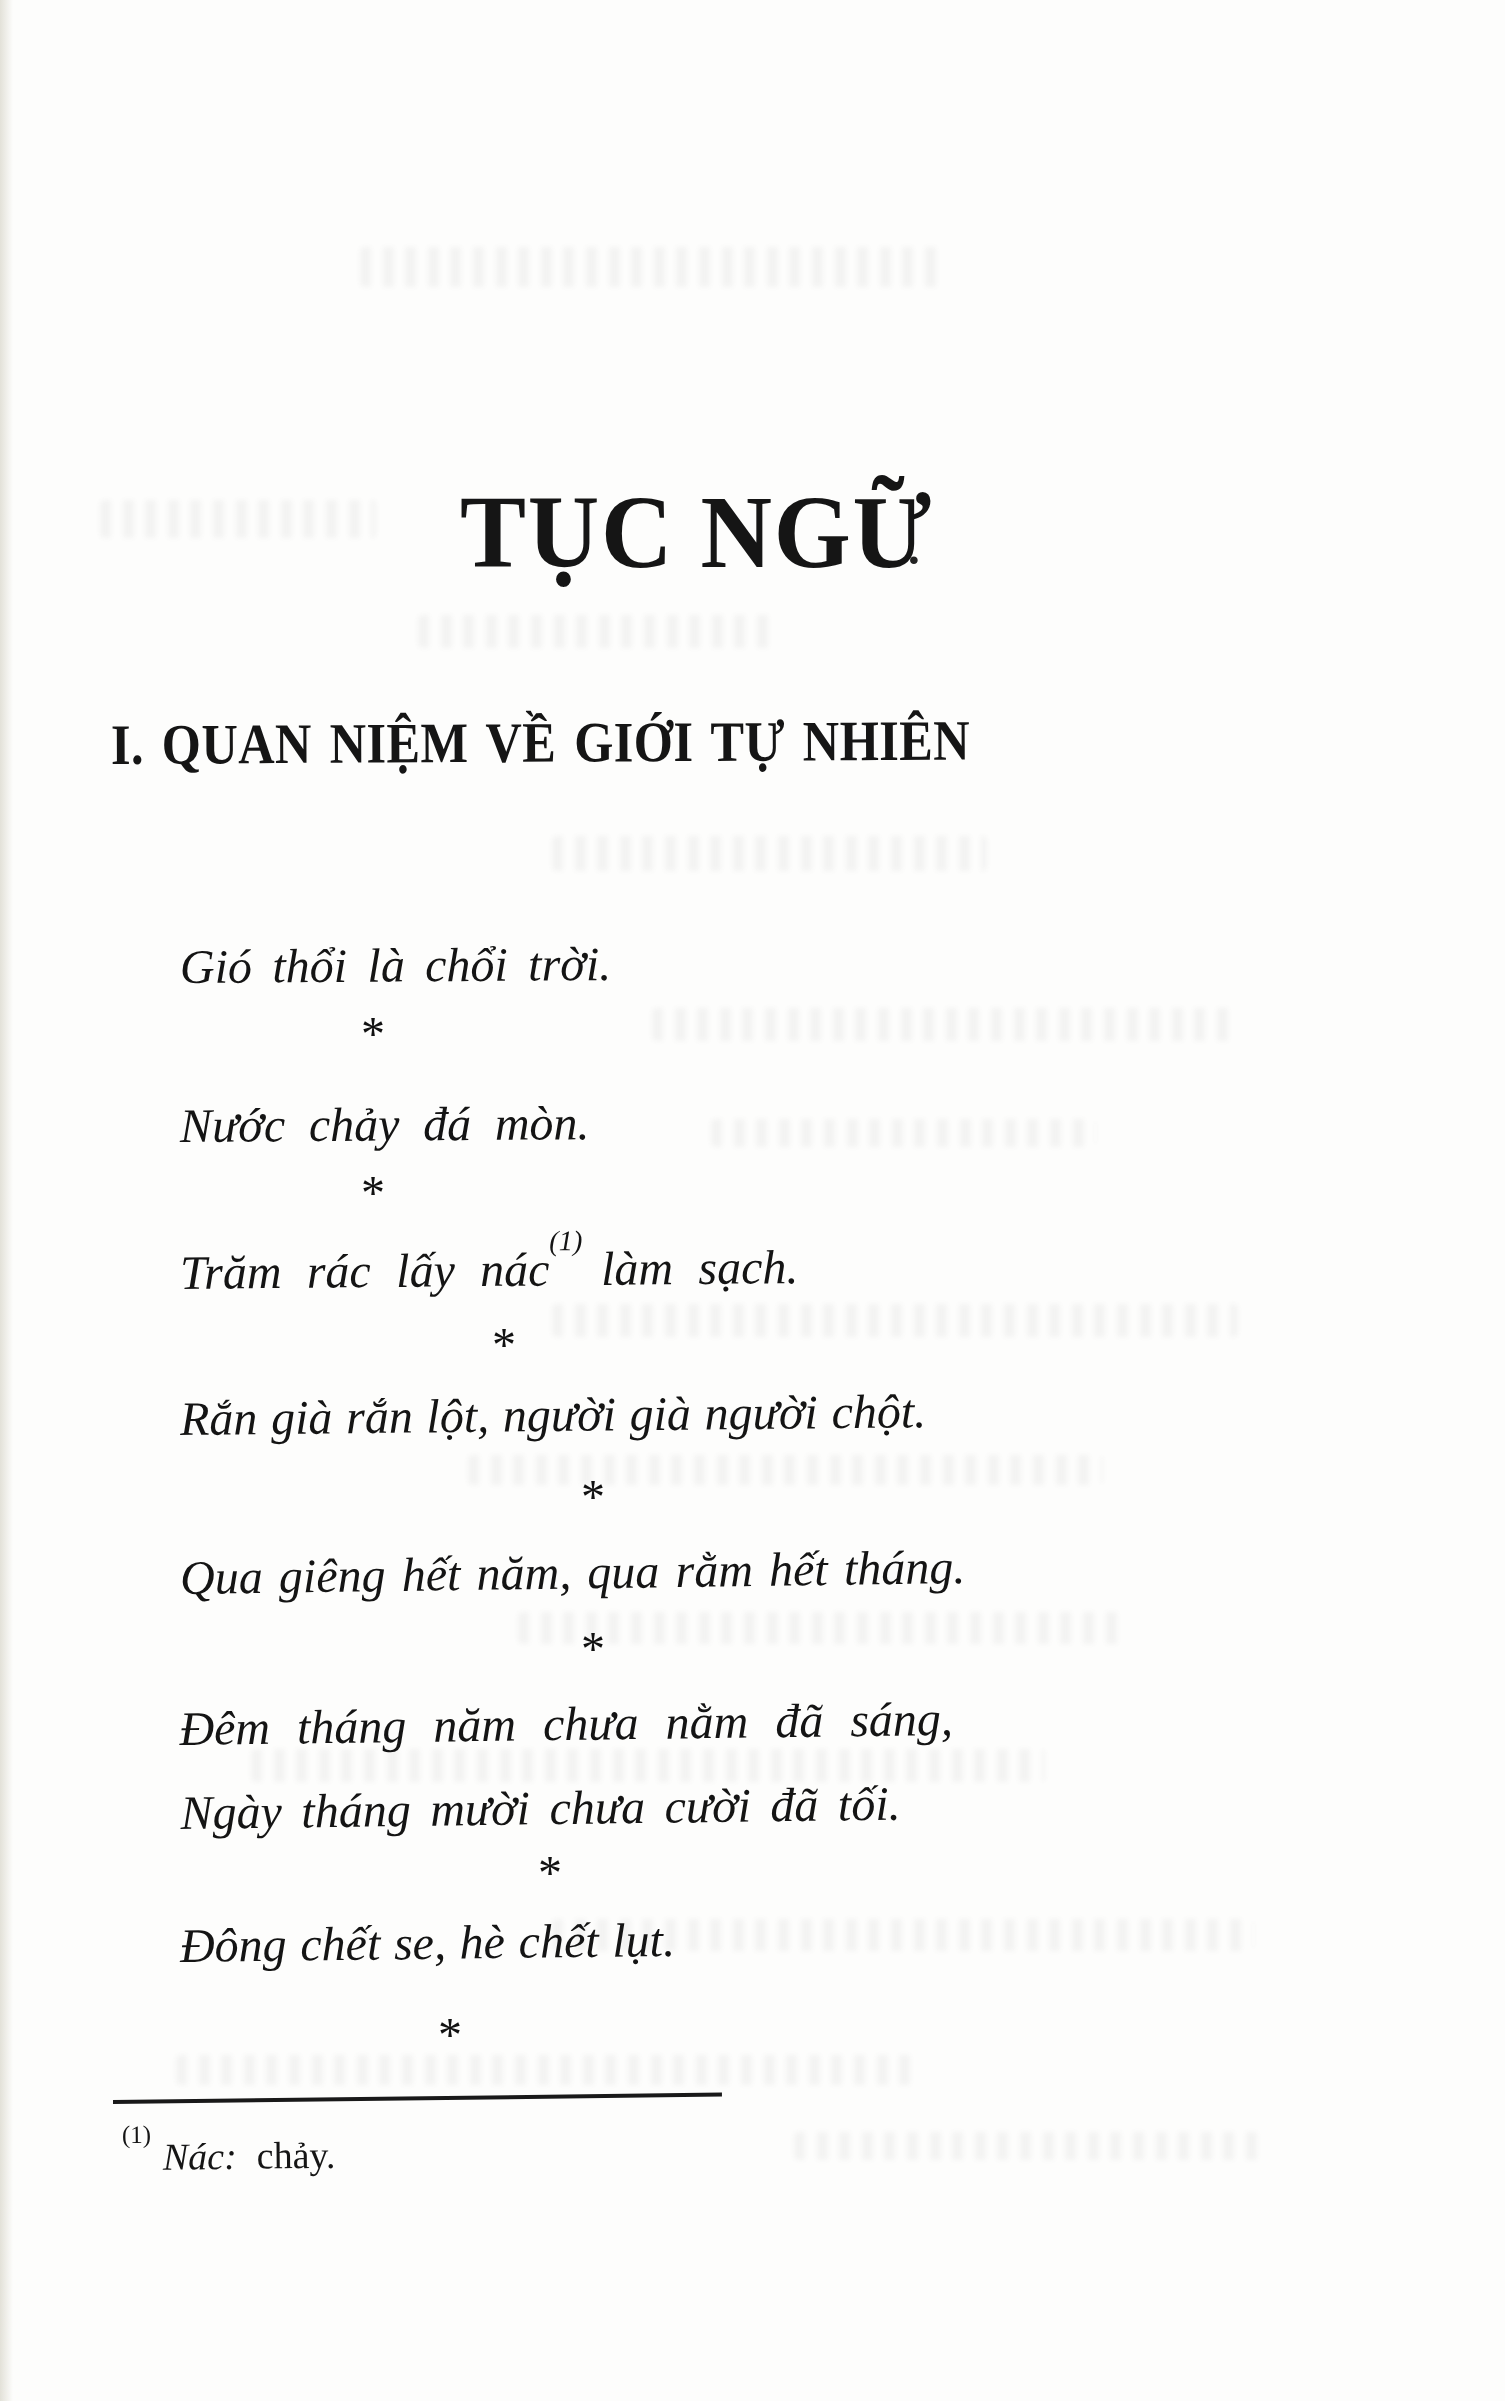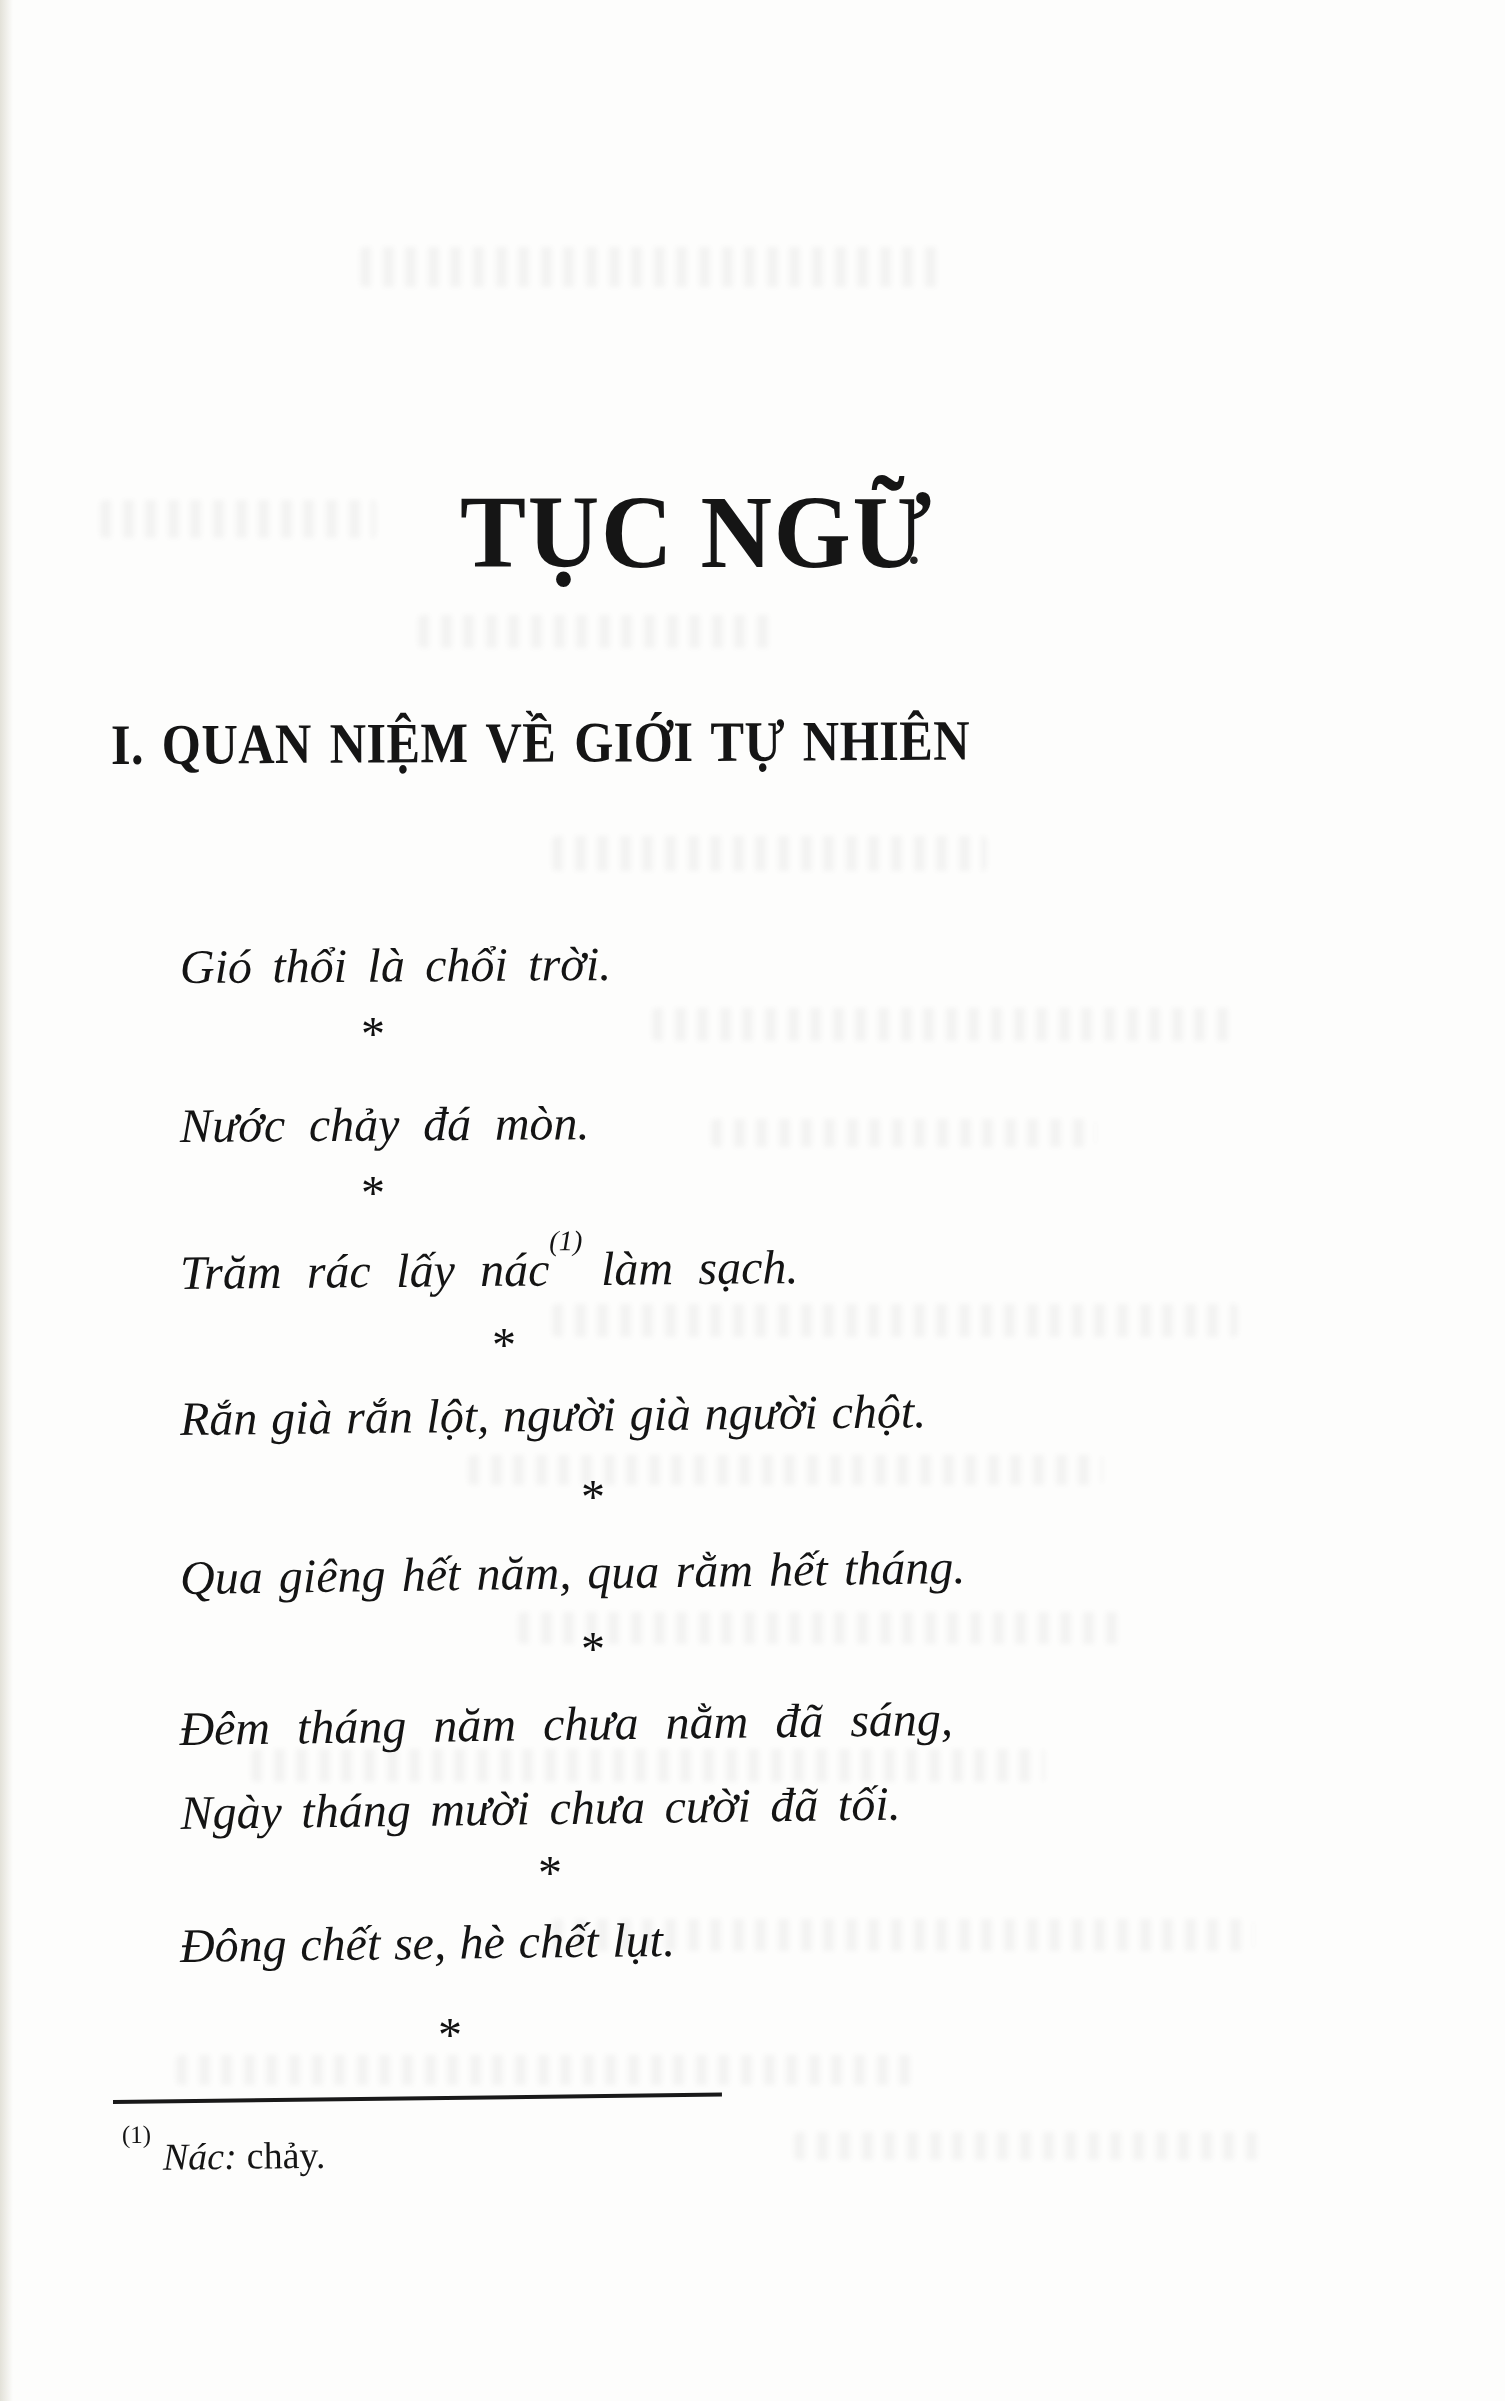--- a/index.html
+++ b/index.html
@@ -83,21 +83,21 @@
   }
   .footnote{
     position:absolute;top:2132px;left:122px;margin:0;
     font-size:38px;line-height:1.3;white-space:nowrap;
     transform:rotate(-.5deg);transform-origin:left center;
   }
   .footnote .fn-marker{
     font-size:25px;font-style:normal;
     position:relative;top:-13.4px;margin-right:11.7px;
   }
-  .footnote .fn-term{font-style:italic;margin-right:10px;}
+  .footnote .fn-term{font-style:italic;margin-right:20px;}
   .footnote .fn-def{font-style:normal;}
 </style>
 </head>
 <body>
 
 <div class="page">
 
   <div class="edge-shadow"></div>
 
   <div class="smudge" style="top:247px;left:360px;width:585px;height:40px;"></div>

